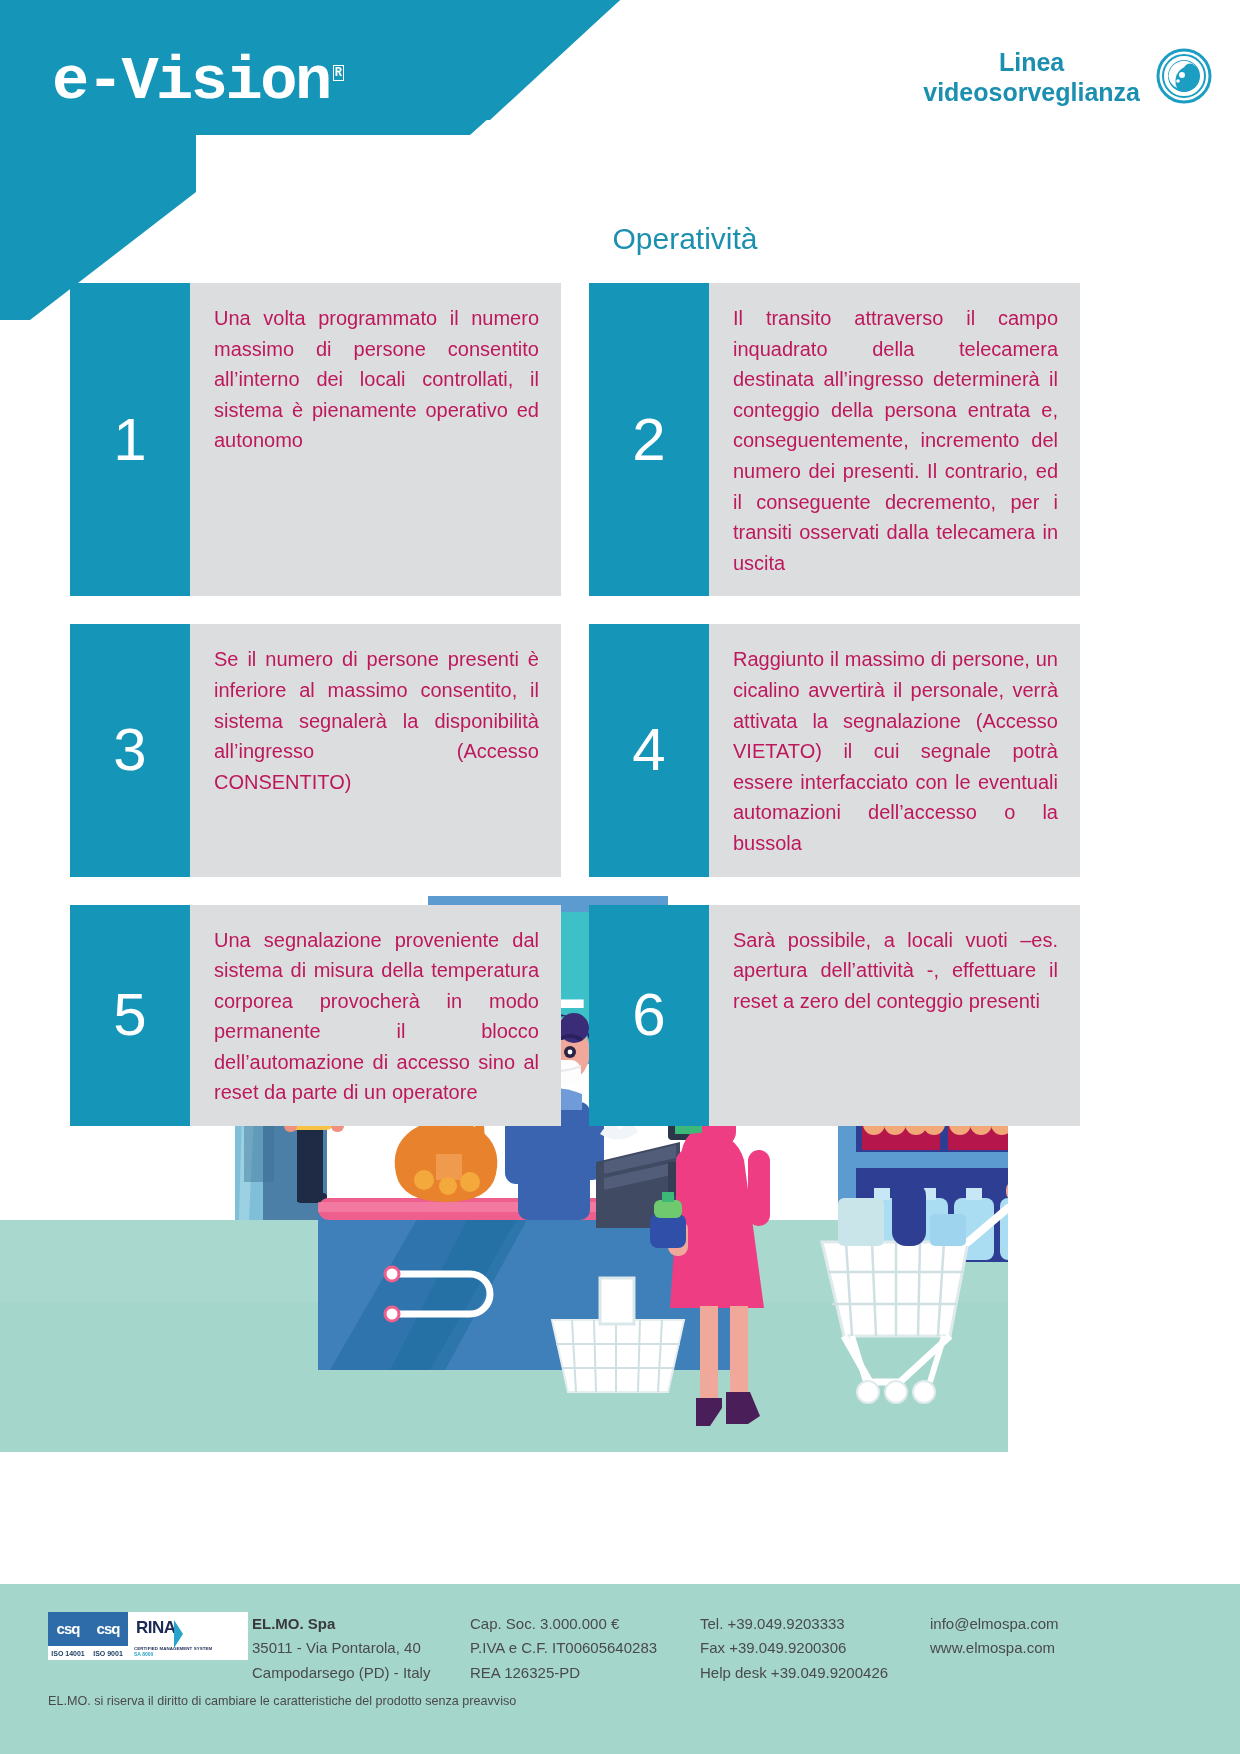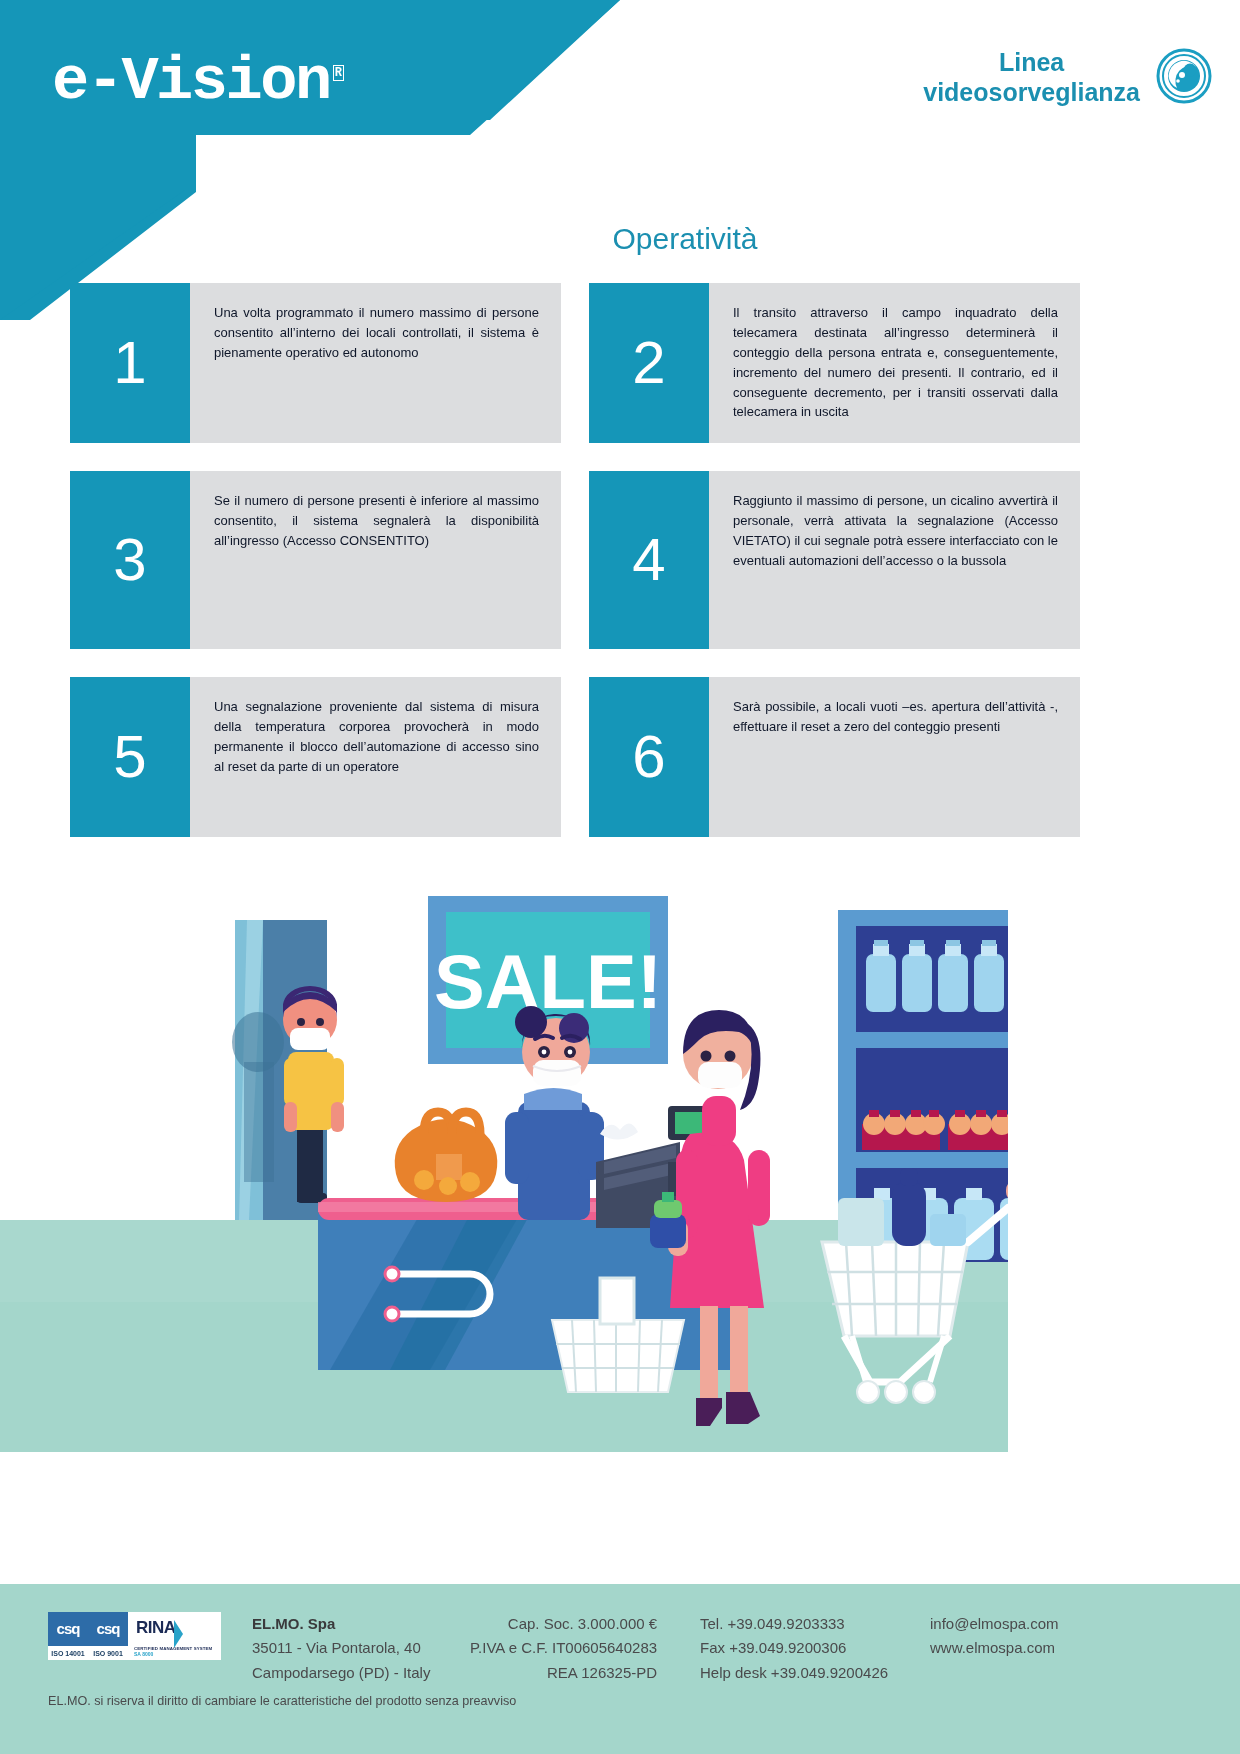--- a/index.html
+++ b/index.html
@@ -53,21 +53,21 @@
     z-index: 7;
   }
   .card { display:flex; background:#dcdddf; min-height: 160px; }
   .card .num {
     width: 120px; flex: 0 0 120px; background:#1596b8;
     display:flex; align-items:center; justify-content:center;
     color:#fff; font-size: 60px; font-weight: 300; line-height: 1;
   }
   .card .body {
     flex:1; padding: 20px 22px 18px 24px;
-    font-size: 13px; line-height: 1.53; color:#0f172a;
+    font-size: 20px; line-height: 1.53; color:#be185d;
     text-align: justify; text-justify: inter-word;
     -webkit-hyphens:none; hyphens:none;
   }
   .card.tall { min-height: 178px; }
   .card.short { min-height: 160px; }
 
   
   .illus { position:absolute; left:0; top: 862px; width:1008px; height: 590px; overflow:hidden; z-index:4; }
   .floor { position:absolute; left:0; bottom:0; width:1240px; height:232px; background:#a9d8ce; }
   .floor2 { position:absolute; left:0; bottom:0; width:1240px; height:150px; background:#a4d6cb; }
@@ -81,31 +81,31 @@
   .csq {
     width: 40px; height: 48px; background:#fff;
     display:flex; flex-direction:column; align-items:center; justify-content:flex-start;
   }
   .csq .top { width:40px; height:33px; background:#2d6ca8; color:#fff;
     display:flex; align-items:center; justify-content:center;
     font-size:15px; font-weight:700; letter-spacing:-1px; }
   .csq .bot { width:40px; height:15px; background:#fff; color:#1c3f63;
     display:flex; align-items:center; justify-content:center;
     font-size:7px; font-weight:700; border-top:1px solid #2d6ca8;}
-  .rina { width: 93px; height:48px; background:#fff; position:relative; }
+  .rina { width: 120px; height:48px; background:#fff; position:relative; }
   .rina .rtxt { position:absolute; left:8px; top:6px; font-size:17px; font-weight:700; color:#1b2a55; letter-spacing:-0.5px;}
   .rina .rsub { position:absolute; left:6px; bottom:9px; font-size:4.4px; font-weight:700; color:#1b2a55; letter-spacing:0.1px;}
   .rina .rsub2 { position:absolute; left:6px; bottom:3px; font-size:5px; font-weight:700; color:#29a3c9;}
   .rina .tri { position:absolute; left:46px; top:8px; width:0;height:0;
     border-left:9px solid #29a3c9; border-top:14px solid transparent; border-bottom:14px solid transparent;}
 
   .fcol { position:absolute; font-size:15px; line-height:1.62; color:#4a4a4c; }
   .fcol .b { font-weight:700; color:#3a3a3c; }
   .fcol.c1 { left: 252px; top: 28px; }
-  .fcol.c2 { left: 470px; top: 28px; text-align: right; }
+  .fcol.c2 { left: 470px; top: 28px; }
   .fcol.c3 { left: 700px; top: 28px; }
   .fcol.c4 { left: 930px; top: 28px; }
   .disclaimer { position:absolute; left:48px; top: 110px; font-size:12.6px; color:#4a4a4c; }
 </style>
 </head>
 <body>
 
 <div class="page">
 
   <svg class="header-shape" viewBox="0 0 700 350" preserveAspectRatio="none">

